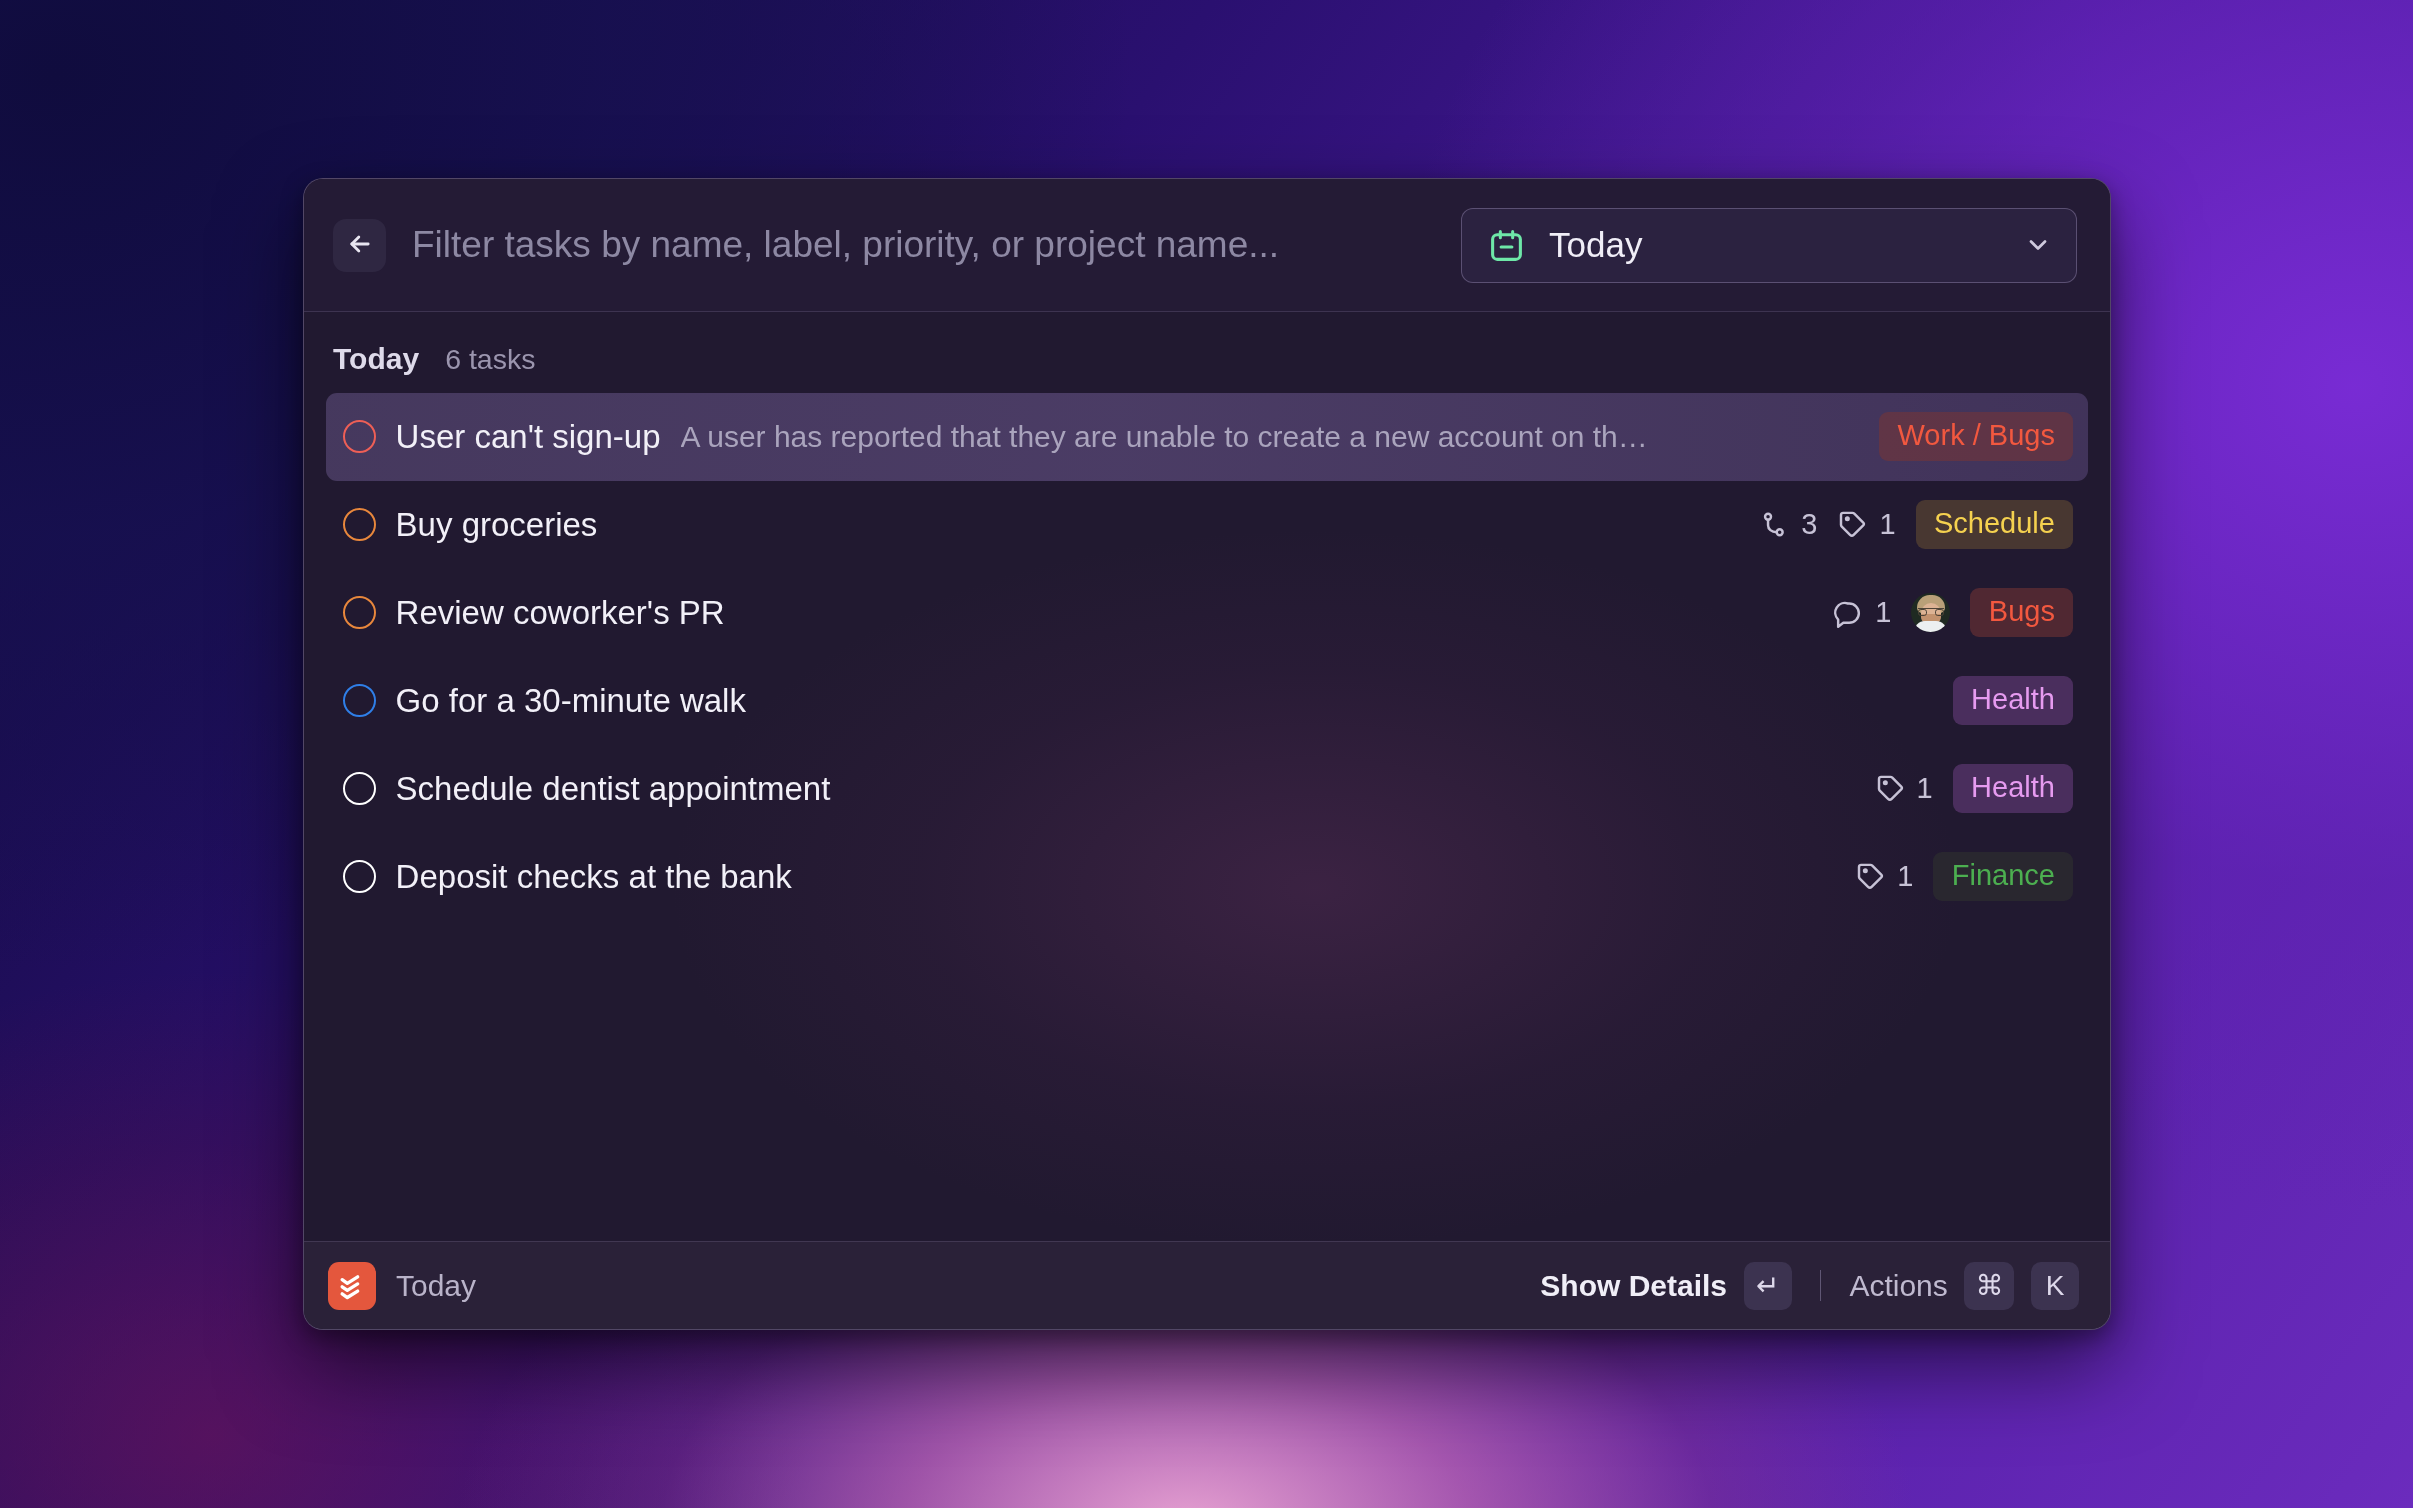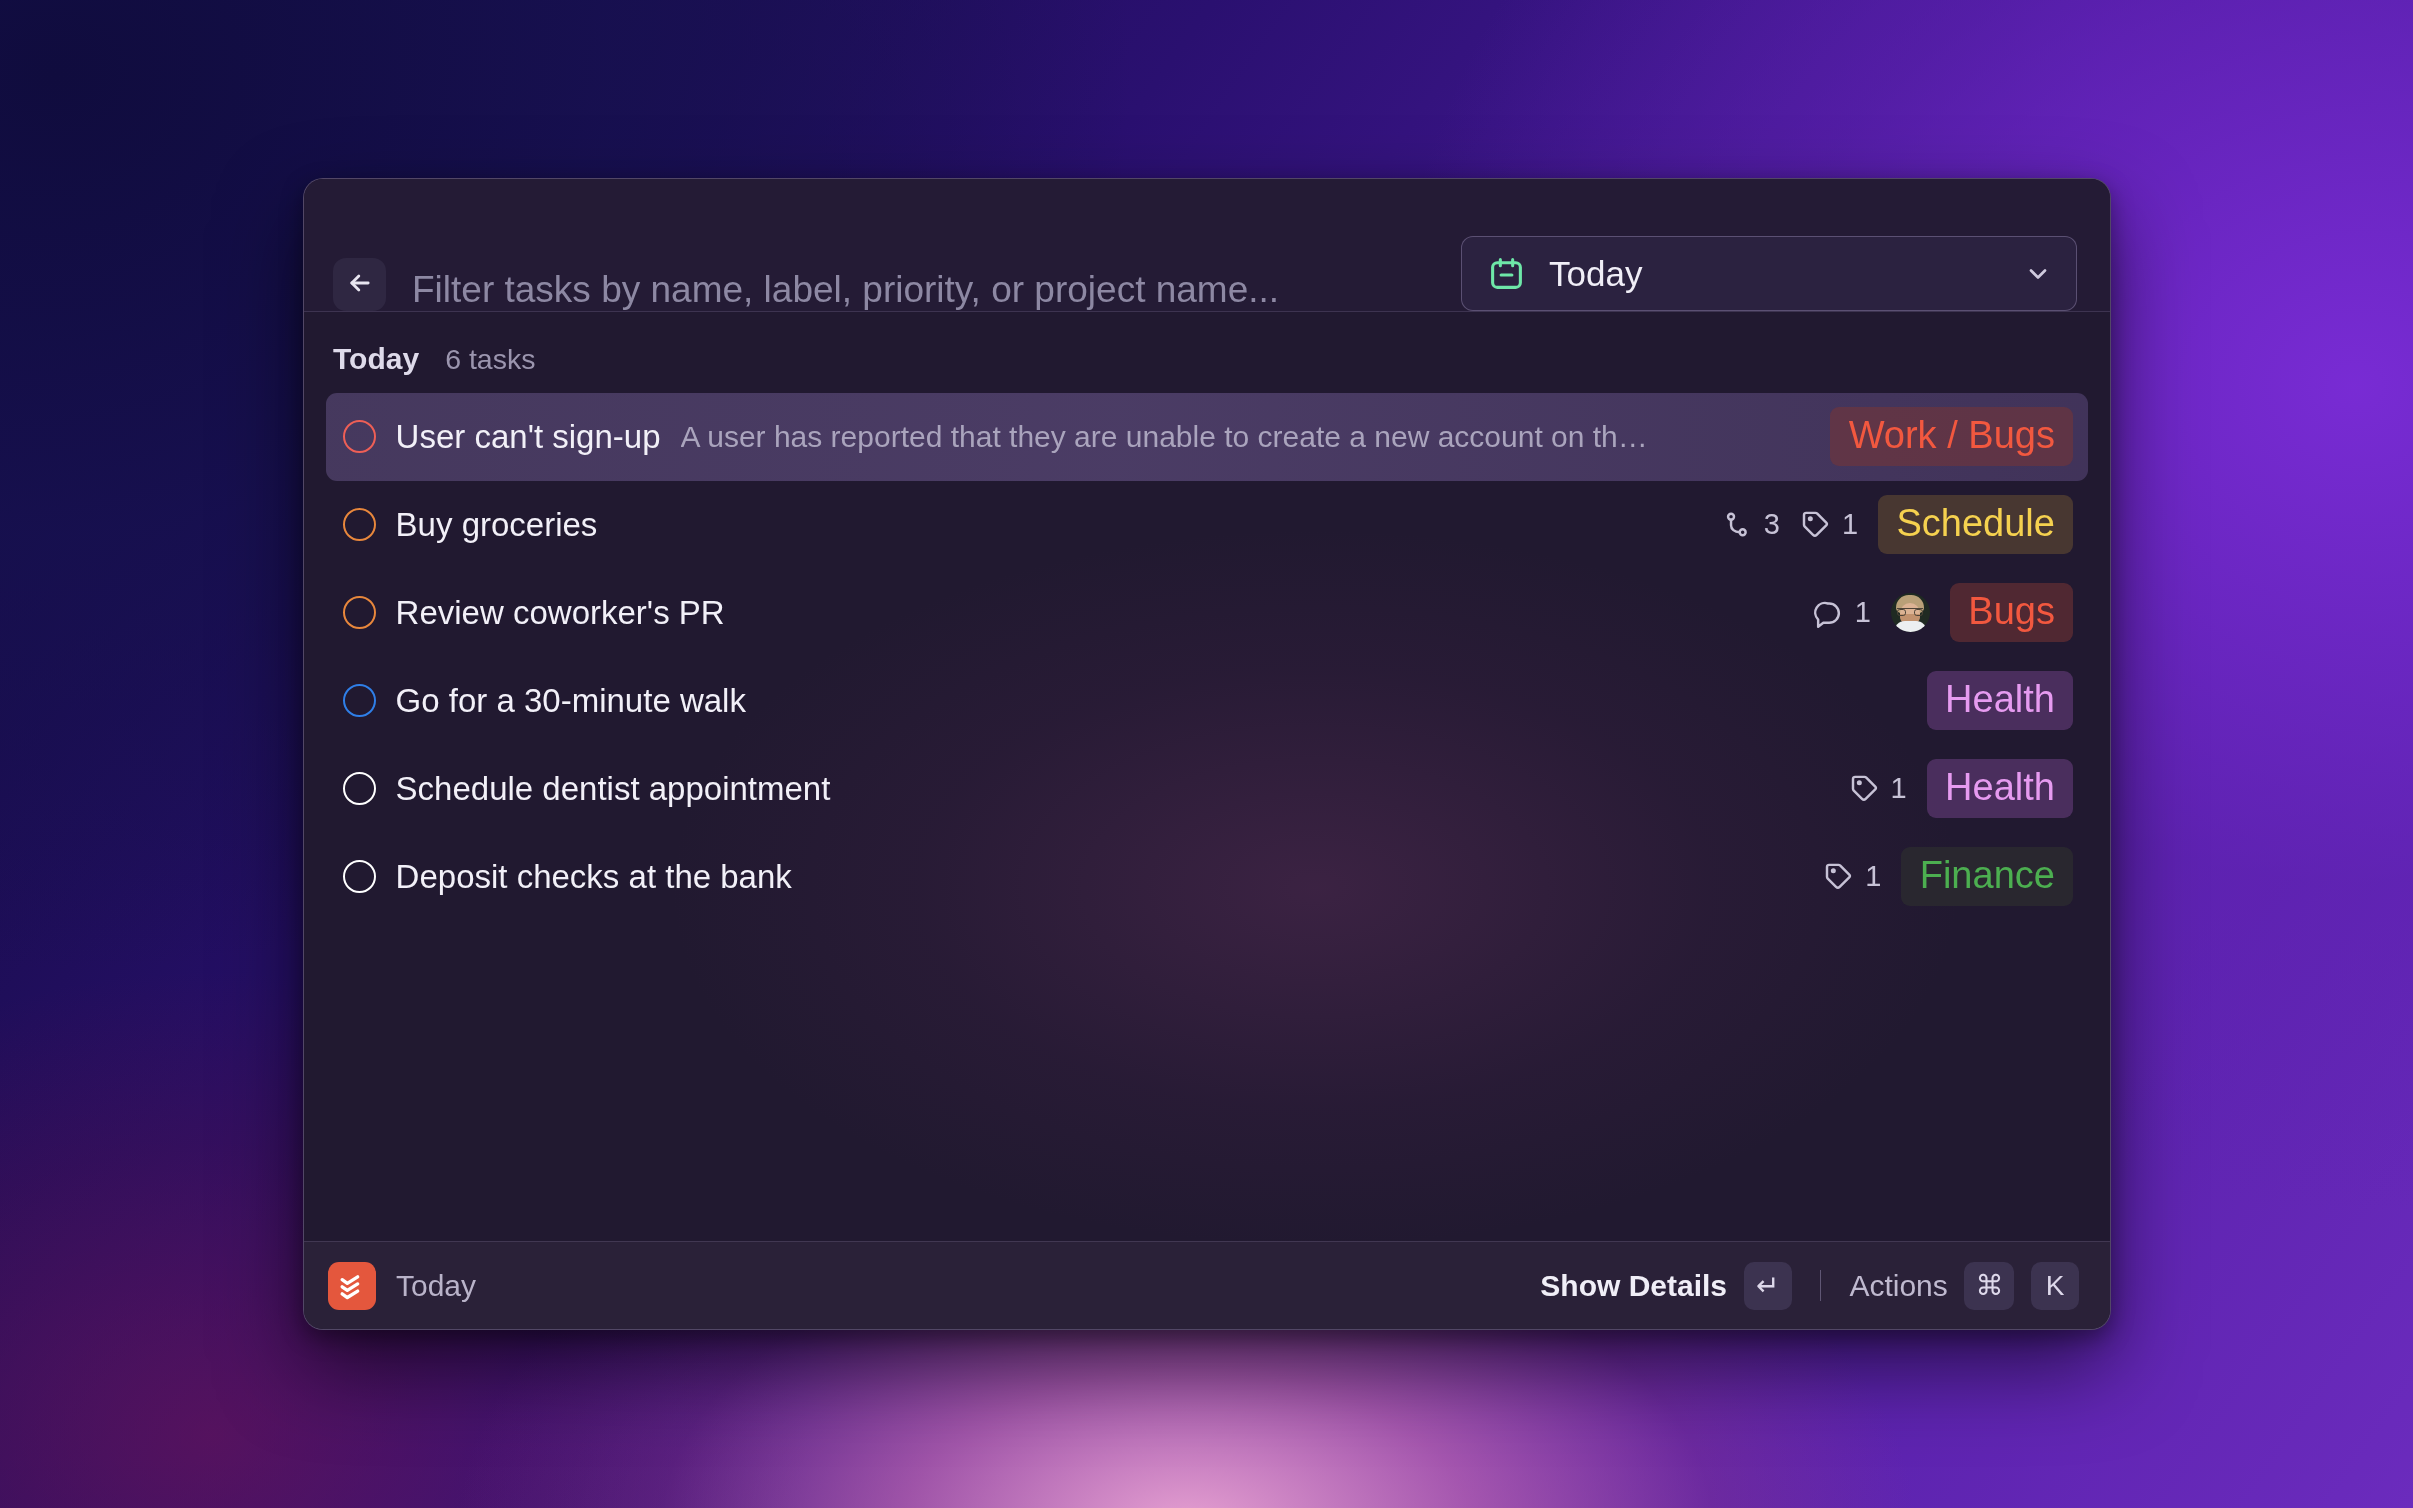--- a/index.html
+++ b/index.html
@@ -31,21 +31,21 @@
     overflow:hidden;
     display:flex;
     flex-direction:column;
   }
 
   
   #searchbar {
     height:133px;
     flex:0 0 133px;
     display:flex;
-    align-items:flex-end;
+    align-items:center;
     padding:0 33px 0 29px;
     border-bottom:0.9px solid rgba(150,138,178,0.22);
     background:#241b35;
   }
   #back-btn {
     width:53px; height:53px;
     flex:0 0 53px;
     border-radius:13px;
     background:#2f2742;
     display:flex; align-items:center; justify-content:center;
@@ -167,21 +167,21 @@
   .avatar .glasses { position:absolute; left:6.4px; top:14.7px; width:26px; height:7.4px; border-top:1.8px solid #4d4438; box-sizing:border-box; }
   .avatar .glasses:before, .avatar .glasses:after {
     content:""; position:absolute; top:0; width:9.2px; height:7.4px;
     border:1.8px solid #4d4438; border-radius:2.8px; box-sizing:border-box;
   }
   .avatar .glasses:before { left:0; }
   .avatar .glasses:after { right:0; }
   .avatar .shirt { position:absolute; left:2.8px; bottom:0; width:33px; height:11px; background:#eceff1; border-radius:11px 11px 0 0; }
 
   .badge {
-    font-size:38px;
+    font-size:29px;
     padding:7.4px 18.4px 9.2px;
     border-radius:9px;
     white-space:nowrap;
     flex:0 0 auto;
   }
   .badge.work   { color:#f2583f; background:rgba(120,52,52,0.55); }
   .badge.personal{ color:#f5d14f; background:rgba(86,66,50,0.75); }
   .badge.health { color:#e69bf0; background:rgba(93,56,112,0.70); }
   .badge.finance{ color:#4caf50; background:rgba(44,44,48,0.78); }
 

